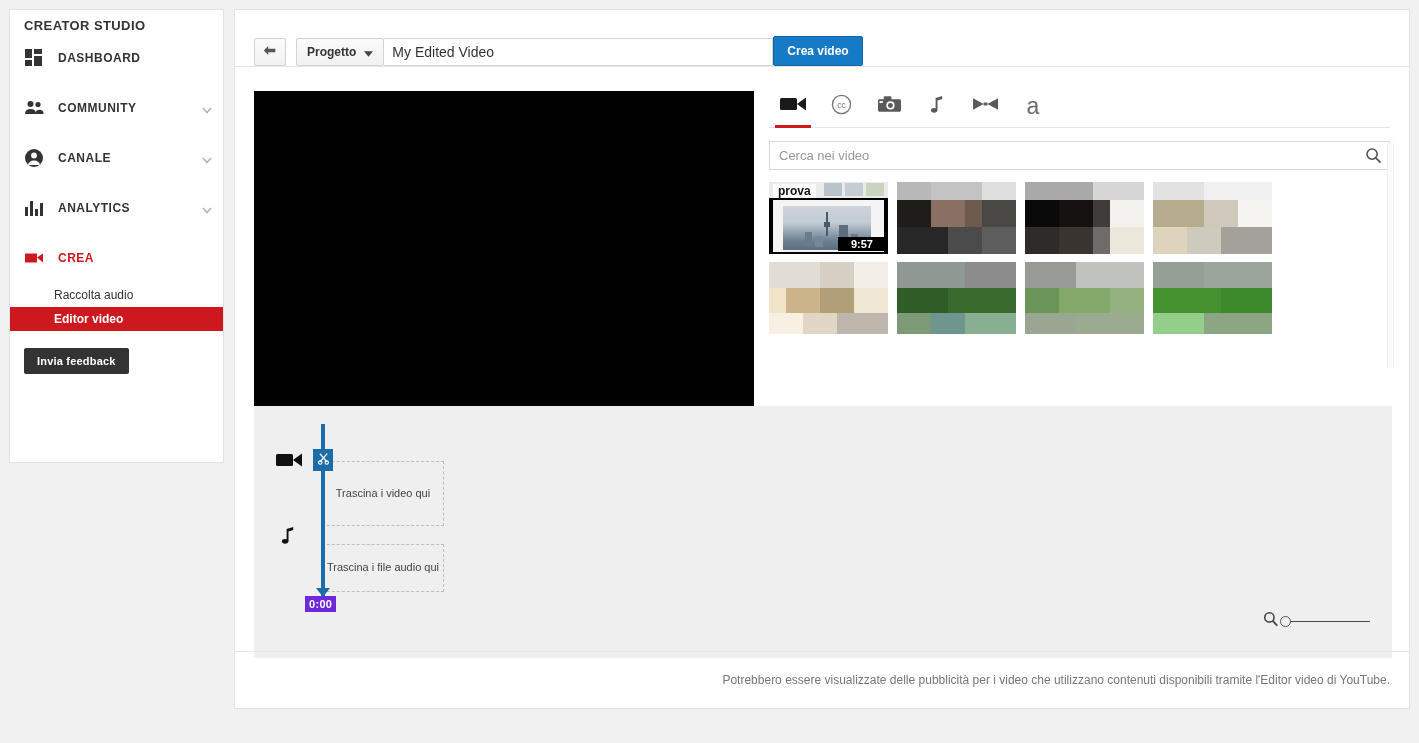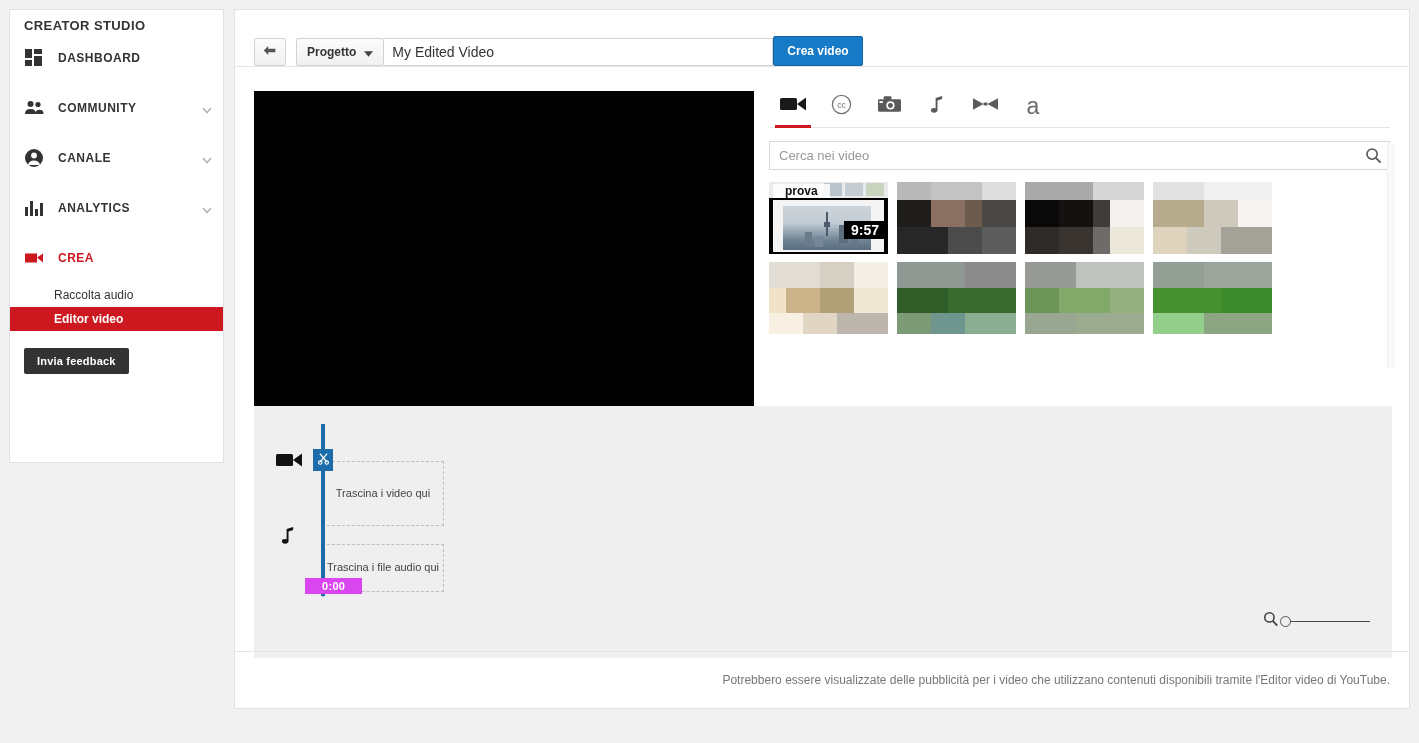--- a/index.html
+++ b/index.html
@@ -125,26 +125,26 @@
   .thumb { position: absolute; overflow: hidden; }
   .mosaic { position: absolute; }
   #lib-scroll {
     position: absolute; right: -4px; top: 58px; width: 7px; height: 225px;
     background: #fafafa; border-left: 1px solid #f0f0f0;
     border-right: 1px solid #f0f0f0;
   }
   #thumb-label {
     position: absolute; left: 4px; top: 2px; z-index: 5;
     font-size: 12px; font-weight: bold; color: #111;
-    background: rgba(255,255,255,.85); padding: 0 12px;
+    background: rgba(255,255,255,.85); padding: 0 5px;
   }
   #thumb-dur {
-    position: absolute; right: 2px; bottom: 15px; z-index: 5;
-    background: #000; color: #fff; font-size: 14px; font-weight: bold;
-    padding: 1px 7px;
+    position: absolute; right: 2px; bottom: 3px; z-index: 5;
+    background: #000; color: #fff; font-size: 11px; font-weight: bold;
+    padding: 1px 13px;
   }
 
   
   #timeline {
     position: absolute; left: 19px; top: 396px;
     width: 1138px; height: 252px; background: #efefef;
   }
   .track-icon { position: absolute; color: #111; }
   .dropzone {
     position: absolute; border: 1px dashed #bdbdbd;
@@ -159,23 +159,23 @@
     position: absolute; left: 62px; top: 182px;
     width: 0; height: 0; border-left: 7px solid transparent;
     border-right: 7px solid transparent; border-top: 9px solid #1b6ca8;
   }
   #playhead-cut {
     position: absolute; left: 59px; top: 43px; width: 20px; height: 22px;
     background: #1b6ca8; display: flex; align-items: center;
     justify-content: center; cursor: pointer;
   }
   #playhead-time {
-    position: absolute; left: 51px; top: 172px;
-    background: #d946ef; color: #fff; font-size: 11px; font-weight: bold;
-    padding: 2px 17px; letter-spacing: .3px;
+    position: absolute; left: 51px; top: 190px;
+    background: #6d28d9; color: #fff; font-size: 11px; font-weight: bold;
+    padding: 2px 4px; letter-spacing: .3px;
   }
   #zoomctl {
     position: absolute; right: 22px; bottom: 27px;
     display: flex; align-items: center; gap: 7px;
   }
   #zoom-track {
     width: 84px; height: 1px; background: #4a4a4a; position: relative;
   }
   #zoom-knob {
     position: absolute; left: -6px; top: -5px; width: 11px; height: 11px;

